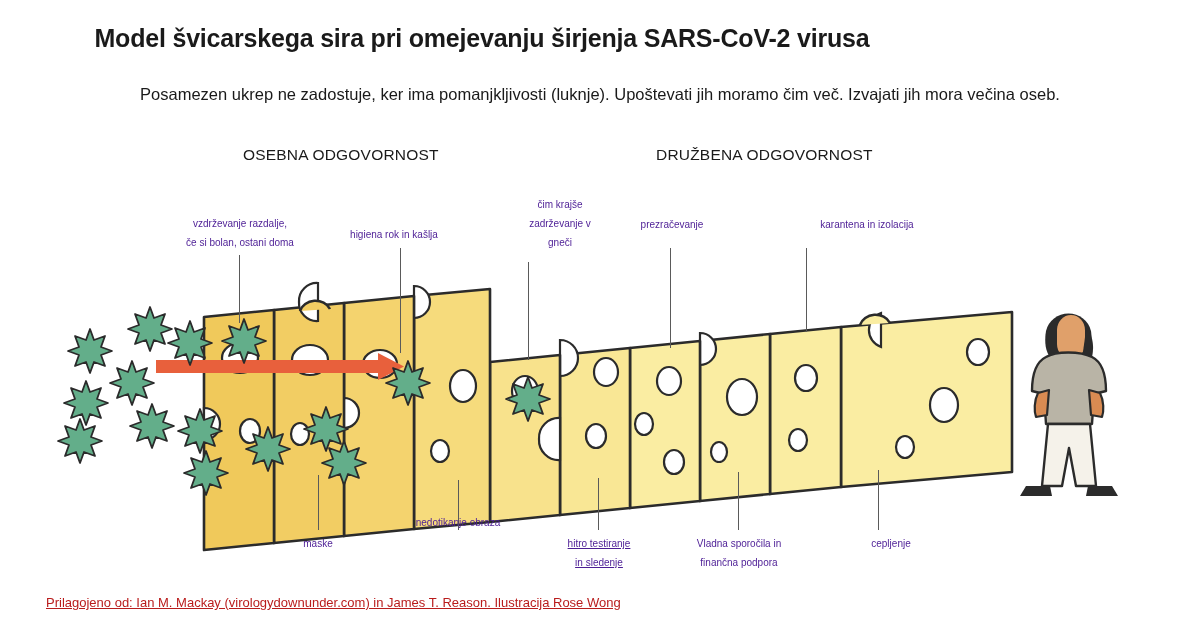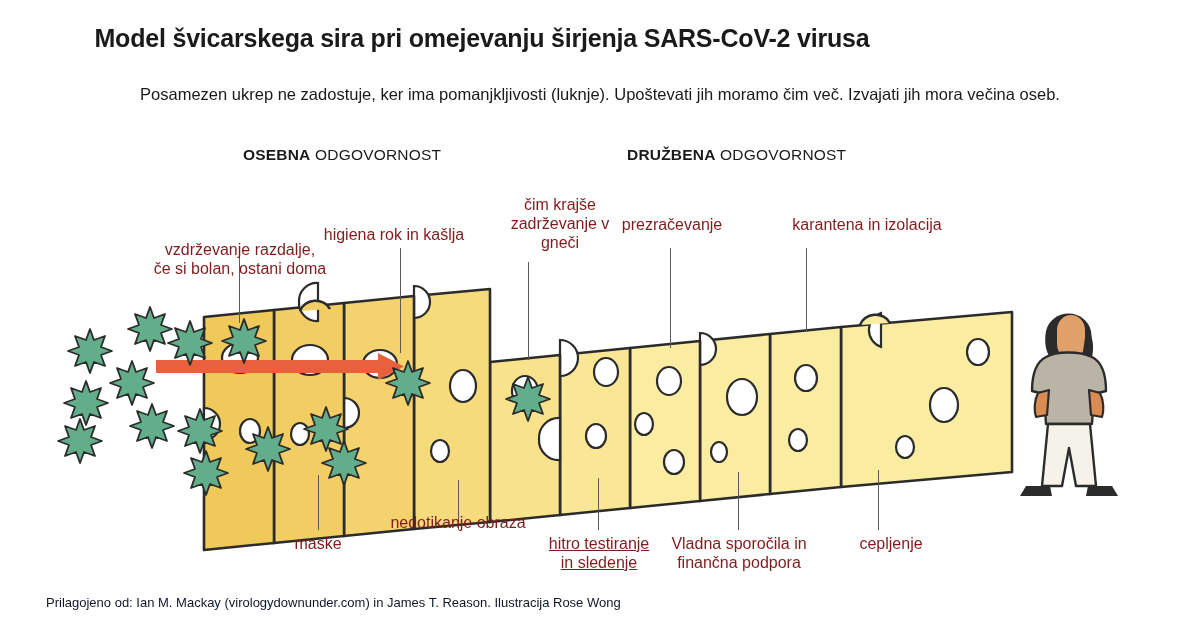--- a/index.html
+++ b/index.html
@@ -19,42 +19,43 @@
   .subtitle{
     position:absolute;top:85px;left:0;width:1200px;
     text-align:center;
     font-size:16.5px;font-weight:normal;
   }
   .section-head{
     position:absolute;top:146px;
     font-size:15.5px;
     letter-spacing:0.2px;
   }
-  .section-head b{font-weight:bold;}
+  .section-head b{font-weight:normal;}
   #sec-personal{left:243px;}
-  #sec-social{left:627px;}
+  #sec-social{left:656px;}
 
   .cap{
     position:absolute;
-    font-size:16px;
+    font-size:10px;
     line-height:19px;
     text-align:center;
-    color:#7f1d1d;
+    color:#4c1d95;
   }
   .leader{
     position:absolute;
     width:1px;
     background:#5a5a5a;
   }
 
   .caption-bottom{
     position:absolute;
     left:46px;top:595px;
     font-size:13px;
-    color:#0f172a;
+    color:#b91c1c;
+    text-decoration:underline;
   }
 
   svg.scene{position:absolute;left:0;top:0;}
 
   .slice-outline{stroke:#2b2b2b;stroke-width:2.6;stroke-linejoin:round;}
   .hole{fill:#ffffff;stroke:#2b2b2b;stroke-width:2.2;}
   .virus{fill:#63ae8a;stroke:#2b2b2b;stroke-width:1.8;stroke-linejoin:round;}
   .arrow{fill:#e8603c;stroke:none;}
 </style>
 </head>
@@ -225,21 +226,21 @@
 <div class="leader" style="left:528px;top:262px;height:98px;"></div>
 <div class="leader" style="left:670px;top:248px;height:100px;"></div>
 <div class="leader" style="left:806px;top:248px;height:84px;"></div>
 
 <div class="leader" style="left:318px;top:475px;height:55px;"></div>
 <div class="leader" style="left:458px;top:480px;height:50px;"></div>
 <div class="leader" style="left:598px;top:478px;height:52px;"></div>
 <div class="leader" style="left:738px;top:472px;height:58px;"></div>
 <div class="leader" style="left:878px;top:470px;height:60px;"></div>
 
-<div class="cap" style="left:118px;top:214px;width:244px;white-space:pre-line;margin-top:26px;">vzdrževanje razdalje,
+<div class="cap" style="left:118px;top:214px;width:244px;white-space:pre-line;">vzdrževanje razdalje,
 če si bolan, ostani doma</div>
 <div class="cap" style="left:298px;top:225px;width:192px;white-space:pre-line;">higiena rok in kašlja</div>
 <div class="cap" style="left:500px;top:195px;width:120px;white-space:pre-line;">čim krajše
 zadrževanje v
 gneči</div>
 <div class="cap" style="left:608px;top:215px;width:128px;white-space:pre-line;">prezračevanje</div>
 <div class="cap" style="left:772px;top:215px;width:190px;white-space:pre-line;">karantena in izolacija</div>
 
 <div class="cap" style="left:258px;top:534px;width:120px;white-space:pre-line;">maske</div>
 <div class="cap" style="left:368px;top:513px;width:180px;white-space:pre-line;">nedotikanje obraza</div>

